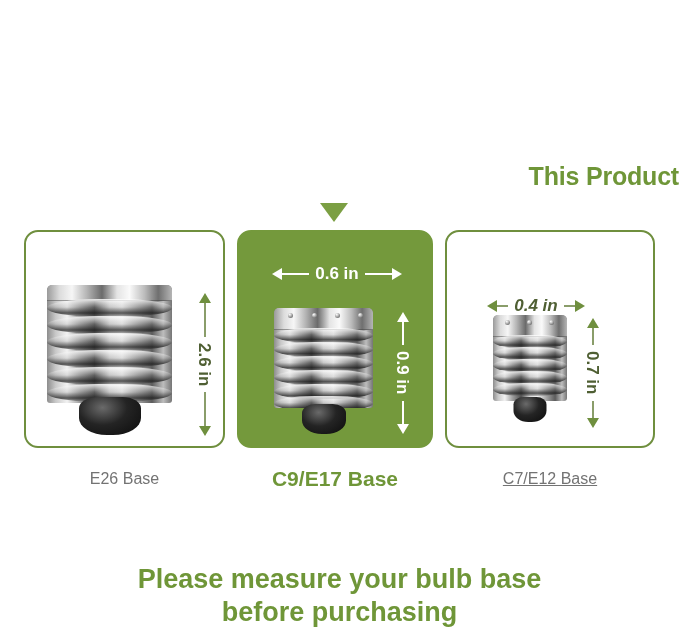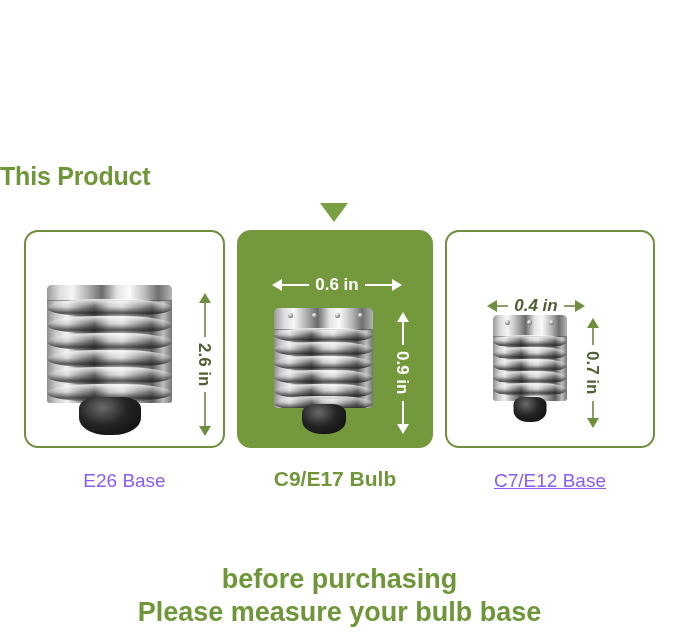--- a/index.html
+++ b/index.html
@@ -23,21 +23,21 @@
     font-size:41px;
     font-weight:bold;
     letter-spacing:-0.5px;
     white-space:nowrap;
     transform:scaleX(0.97);
   }
 
   
   .callout{
     position:absolute;left:0;top:162px;width:679px;
-    text-align:left;
+    text-align:right;
   }
   .callout-text{
     color:#6f9638;
     font-size:25px;
     font-weight:bold;
     letter-spacing:-0.2px;
   }
   .callout-arrow{
     position:absolute;left:320px;top:203px;
     width:0;height:0;
@@ -157,29 +157,29 @@
 
   .white-dim .line{background:#ffffff;}
   .white-dim .label{color:#ffffff;}
   .white-dim .head-l{border-right:10px solid #ffffff;}
   .white-dim .head-r{border-left:10px solid #ffffff;}
   .white-dim .head-u{border-bottom:10px solid #ffffff;}
   .white-dim .head-d{border-top:10px solid #ffffff;}
 
   #dim-1-w{left:39px;top:258px;width:180px;}
   #dim-1-h{left:196px;top:293px;height:143px;}
-  #dim-2-w{left:272px;top:276px;width:130px;justify-content:center;}
+  #dim-2-w{left:272px;top:265px;width:130px;justify-content:center;}
   #dim-2-h{left:394px;top:312px;height:122px;}
   #dim-3-w{left:487px;top:297px;width:98px;font-style:italic;}
   #dim-3-h{left:584px;top:318px;height:110px;}
 
   
   .base-label{
     position:absolute;top:470px;text-align:center;
-    font-size:19px;color:#8b5cf6;
+    font-size:16px;color:#737373;
   }
   #label-1{left:24px;width:201px;}
   #label-2{left:237px;width:196px;font-size:21px;font-weight:bold;color:#6f9638;top:467px;}
   #label-3{left:445px;width:210px;text-decoration:underline;}
 
   
   .footer{
     position:absolute;left:0;top:563px;width:679px;text-align:center;
     color:#6f9638;font-size:27px;font-weight:bold;line-height:1.22;
   }
@@ -289,21 +289,21 @@
 
   <div class="dim-v green-dim" id="dim-3-h">
     <div class="head-u"></div>
     <div class="line"></div>
     <div class="label">0.7 in</div>
     <div class="line"></div>
     <div class="head-d"></div>
   </div>
 
   <div class="base-label" id="label-1">E26 Base</div>
-  <div class="base-label" id="label-2">C9/E17 Bulb</div>
+  <div class="base-label" id="label-2">C9/E17 Base</div>
   <div class="base-label" id="label-3">C7/E12 Base</div>
 
   <div class="footer">
+    <div>Please measure your bulb base</div>
     <div>before purchasing</div>
-    <div>Please measure your bulb base</div>
   </div>
 
 </div>
 
 </body></html>

